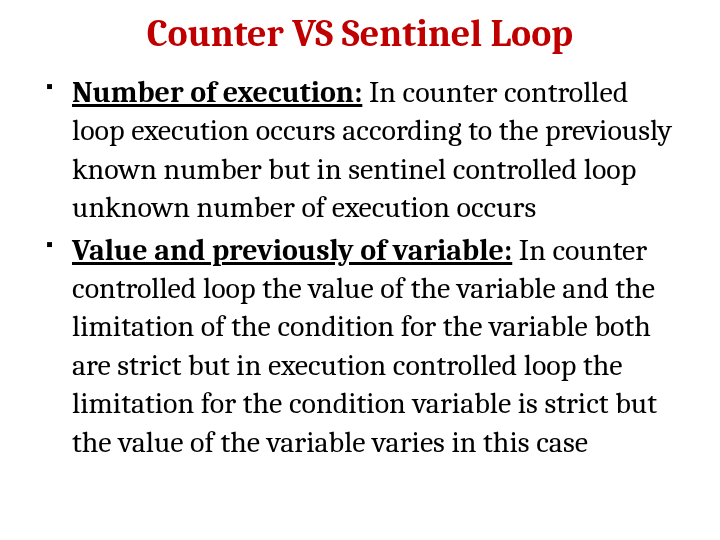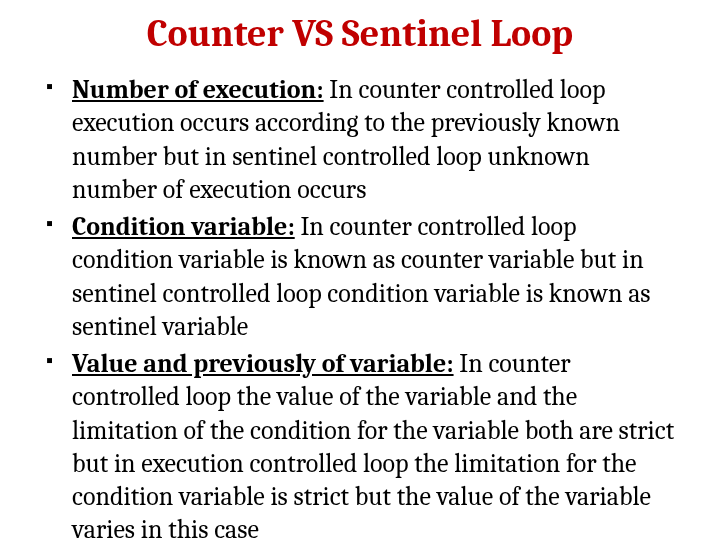--- a/index.html
+++ b/index.html
@@ -26,21 +26,21 @@
     letter-spacing: 0px;
   }
   ul.bullets {
     list-style: none;
     margin: 0;
     padding: 0 0 0 6px;
   }
   ul.bullets > li {
     position: relative;
     padding-left: 26px;
-    font-size: 26px;
+    font-size: 30px;
     line-height: 1.28;
     margin-bottom: 4px;
     color: #000000;
   }
   ul.bullets > li::before {
     content: "\25AA";
     position: absolute;
     left: 0;
     top: 0;
     font-size: 20px;
@@ -54,19 +54,16 @@
 </head>
 <body>
 
 <div class="slide">
   <h1 class="title">Counter VS Sentinel Loop</h1>
   <ul class="bullets">
     <li>
       <span class="lead">Number of execution:</span><span> In counter controlled loop execution occurs according to the previously known number but in sentinel controlled loop unknown number of execution occurs</span>
     </li>
     <li>
-      <span class="lead">Condition variable:</span><span> In counter controlled loop condition variable is known as counter variable but in sentinel controlled loop condition variable is known as sentinel variable</span>
-    </li>
-    <li>
       <span class="lead">Value and previously of variable:</span><span> In counter controlled loop the value of the variable and the limitation of the condition for the variable both are strict but in execution controlled loop the limitation for the condition variable is strict but the value of the variable varies in this case</span>
     </li>
   </ul>
 </div>
 
 </body></html>

